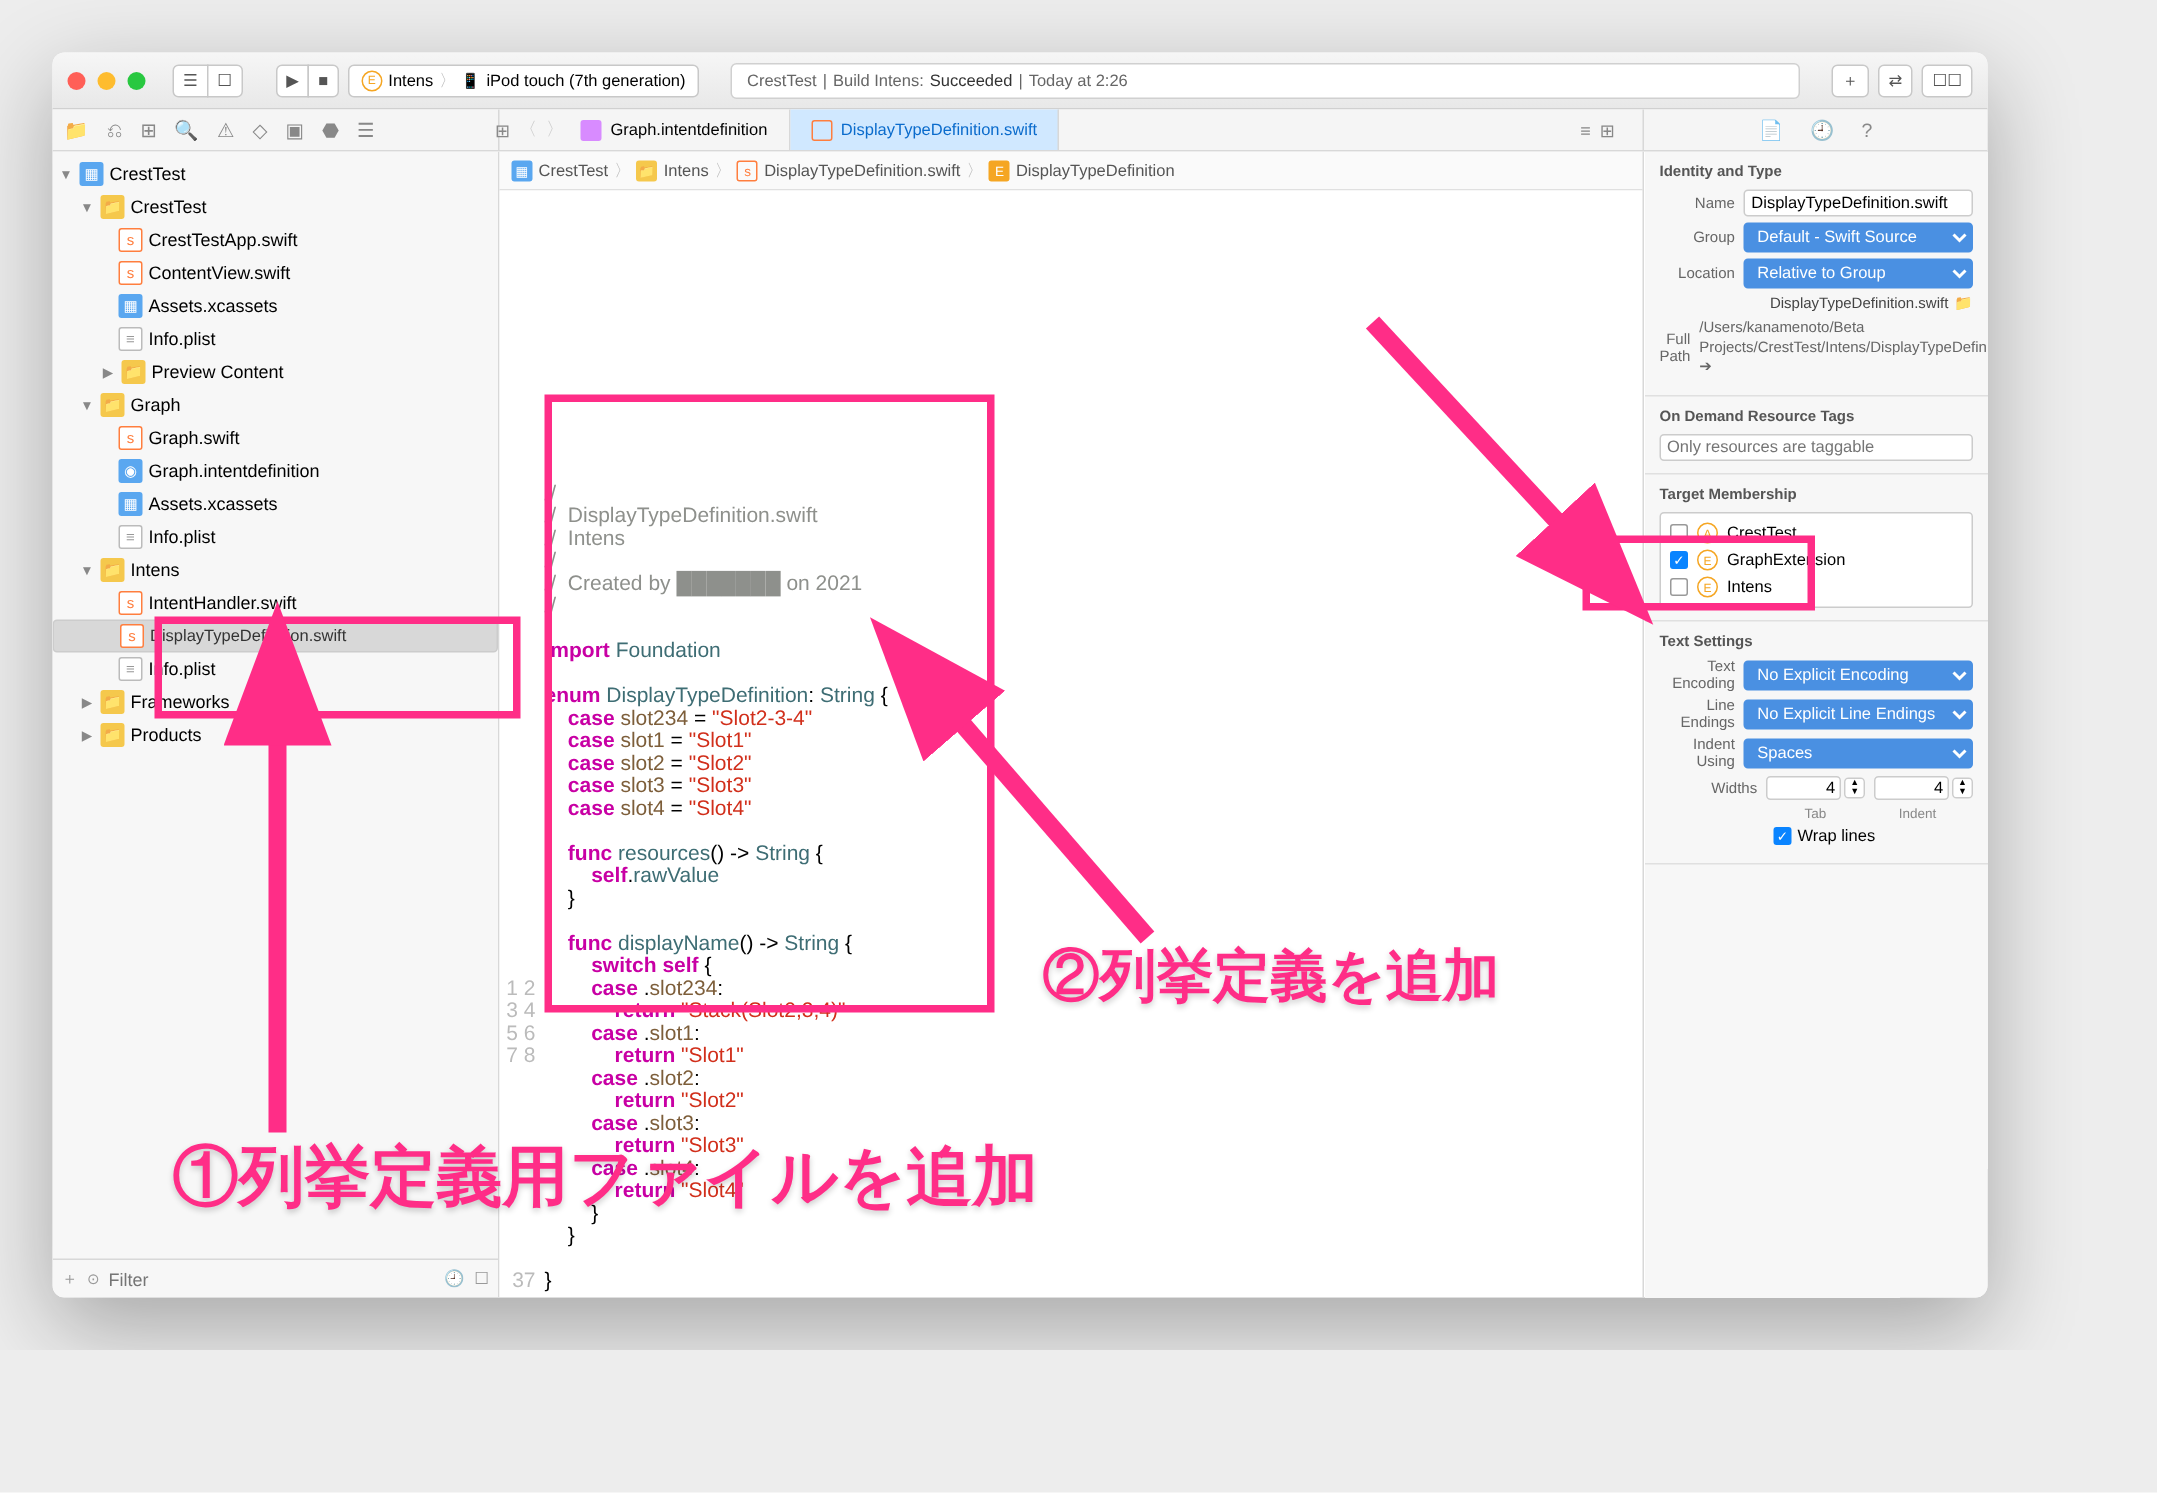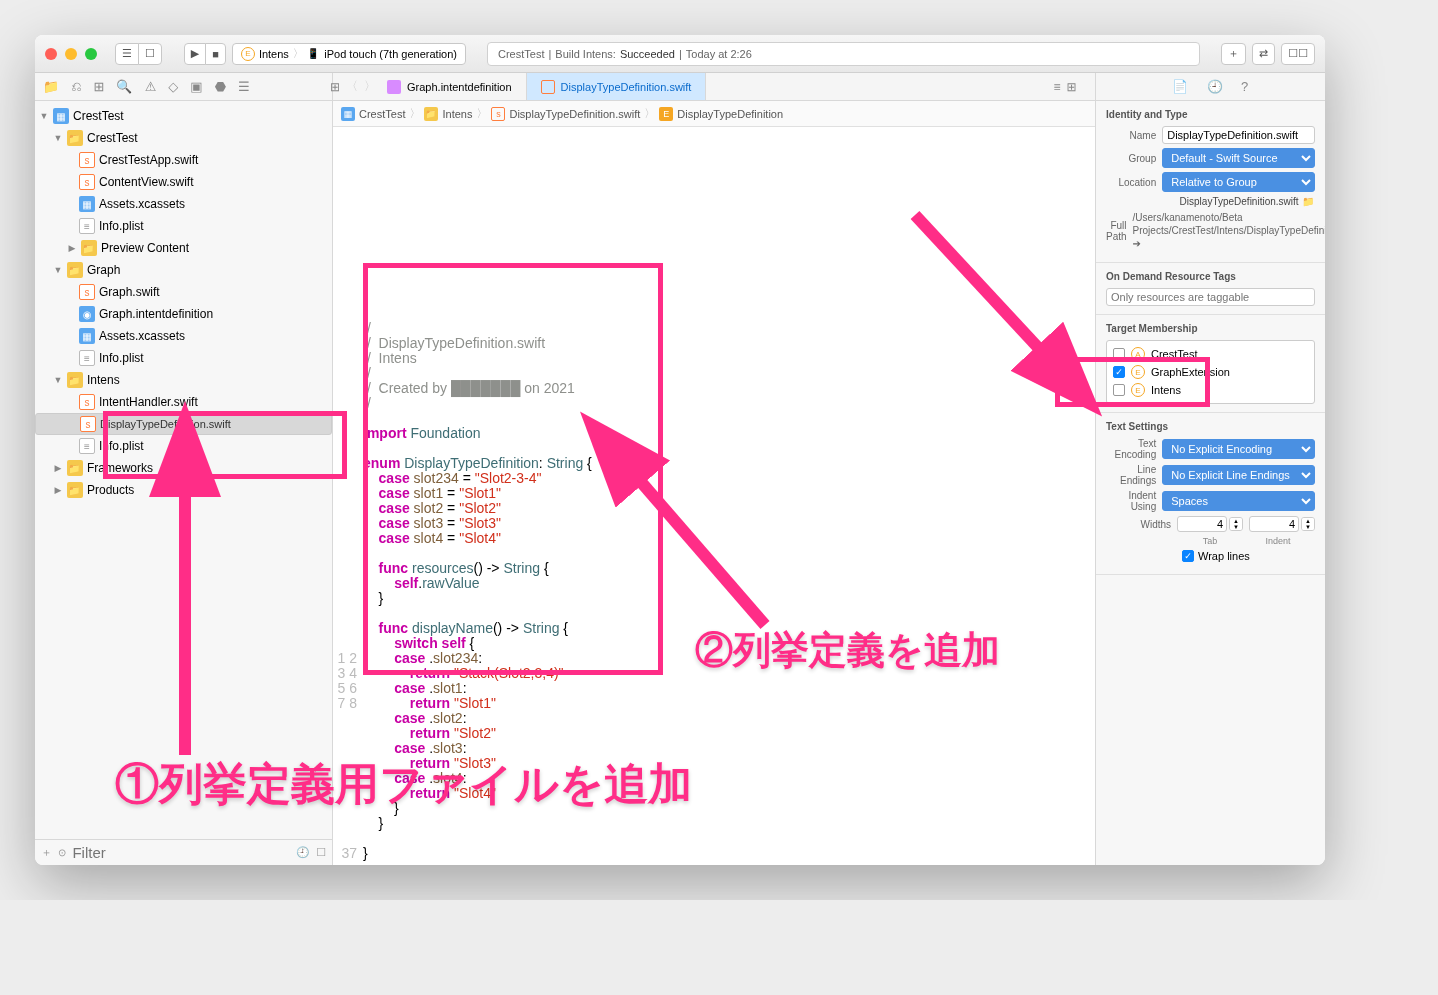--- a/index.html
+++ b/index.html
@@ -35,21 +35,21 @@
 .tree-row.sel{background:#d8d8d8;}
 .tw{display:inline-block;width:10px;text-align:center;color:#888;font-size:9px;}
 .fic{width:16px;height:16px;display:inline-flex;align-items:center;justify-content:center;font-size:10px;border-radius:2px;}
 .fic.folder{background:#5aa7f0;color:#fff;}
 .fic.fyel{background:#f5c84c;color:#fff;}
 .fic.swift{border:1px solid #ff7e3e;color:#ff7e3e;background:#fff;}
 .fic.asset{background:#5aa7f0;color:#fff;}
 .fic.plist{border:1px solid #bbb;color:#999;background:#fff;}
 .fic.intent{background:#5aa7f0;color:#fff;}
 .filter-bar{height:26px;border-top:1px solid #d8d8d8;display:flex;align-items:center;padding:0 6px;gap:6px;font-size:11px;color:#999;}
-.filter-bar input{flex:1;border:none;background:transparent;font-size:15px;}
+.filter-bar input{flex:1;border:none;background:transparent;font-size:12px;}
 .editor{flex:1;display:flex;flex-direction:column;}
 .crumbs{height:26px;background:#fafafa;border-bottom:1px solid #e0e0e0;display:flex;align-items:center;padding:0 8px;font-size:11px;color:#555;gap:4px;}
 .crumbs .sep{color:#bbb;}
 .eic{width:14px;height:14px;border-radius:2px;display:inline-flex;align-items:center;justify-content:center;font-size:9px;}
 .eic.proj{background:#5aa7f0;color:#fff;}
 .eic.fold{background:#f5c84c;color:#fff;}
 .eic.sw{border:1px solid #ff7e3e;color:#ff7e3e;}
 .eic.en{background:#f5a623;color:#fff;}
 .code{flex:1;display:flex;font-family:Menlo,monospace;font-size:14px;overflow:auto;background:#fff;align-items:flex-end;}
 .gutter{width:30px;text-align:right;color:#bbb;padding:4px 6px 4px 0;line-height:15px;user-select:none;}

